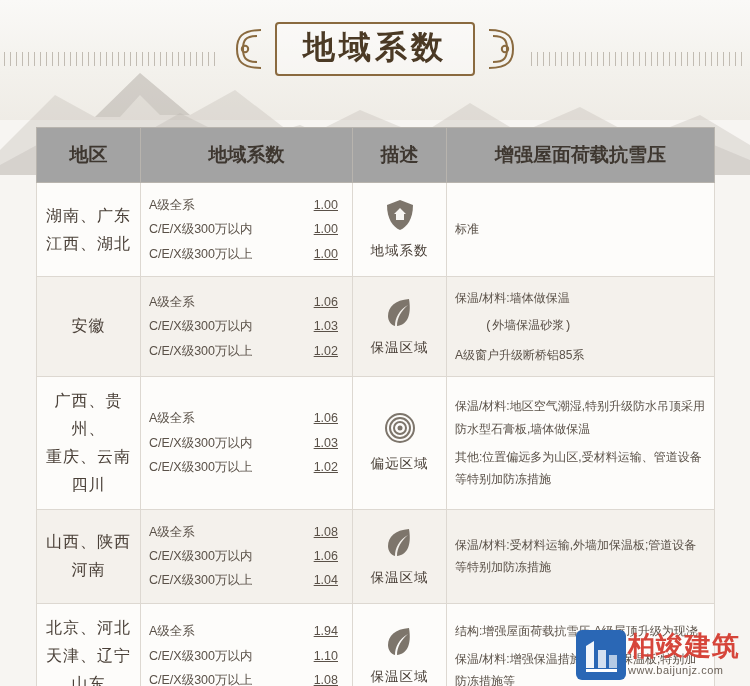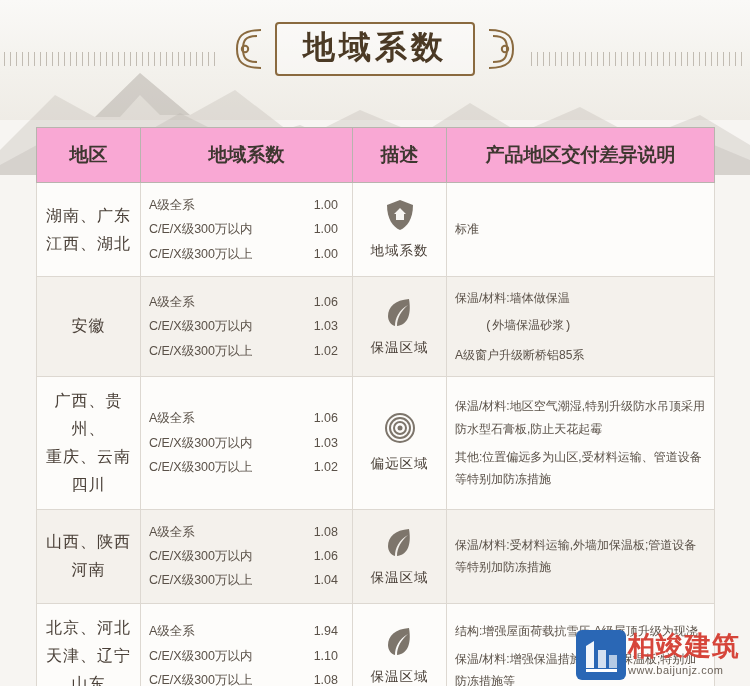--- a/index.html
+++ b/index.html
@@ -56,40 +56,40 @@
   }
   table{
     border-collapse:collapse;width:678px;table-layout:fixed;
     background:#fdfcfa;
   }
   col.c1{width:104px;}
   col.c2{width:212px;}
   col.c3{width:94px;}
   col.c4{width:268px;}
   thead th{
-    background:#f9a8d4;
+    background:#a3a3a3;
     border:1px solid #b8b4ae;
     font-size:19px;font-weight:bold;color:#3e3730;
     padding:14px 6px;
     font-family:"DejaVu Serif","Liberation Serif",serif;
   }
   tbody td{
     border:1px solid #ddd8d1;
     vertical-align:middle;
     padding:10px 8px;
   }
   tbody tr.alt td{background:#f4f1ec;}
   .region{
     font-size:16px;line-height:1.75;text-align:center;color:#4a4038;
     letter-spacing:1px;
   }
   .coef-list{font-size:12.5px;color:#5a5148;line-height:1.95;}
   .coef-row{display:flex;justify-content:space-between;align-items:flex-end;padding-right:6px;}
   .coef-row .name{white-space:nowrap;}
-  .coef-row .val{font-variant-numeric:tabular-nums;}
+  .coef-row .val{font-variant-numeric:tabular-nums;text-decoration:underline;}
   .desc-cell{text-align:center;}
   .desc-icon{display:block;margin:0 auto 6px;}
   .desc-label{font-size:13.5px;color:#4a4038;letter-spacing:1px;}
   .note{font-size:12px;line-height:1.85;color:#5a5148;}
   .note p{margin:0 0 6px;}
   .note p:last-child{margin-bottom:0;}
   .note .indent{padding-left:30px;font-family:Liberation Mono, monospace;}
   
   .logo{
     position:absolute;right:10px;bottom:4px;
@@ -152,21 +152,21 @@
         <col class="c1">
         <col class="c2">
         <col class="c3">
         <col class="c4">
       </colgroup>
     <thead>
       <tr>
         <th>地区</th>
         <th>地域系数</th>
         <th>描述</th>
-        <th>产品地区交付差异说明</th>
+        <th>增强屋面荷载抗雪压</th>
       </tr>
     </thead>
     <tbody>
 
       <tr>
         <td class="region">
           <div>湖南、广东</div>
           <div>江西、湖北</div>
         </td>
         <td>
@@ -263,21 +263,21 @@
                 <circle cx="16" cy="16" r="14"></circle>
                 <circle cx="16" cy="16" r="10"></circle>
                 <circle cx="16" cy="16" r="6"></circle>
               </g>
               <circle cx="16" cy="16" r="2.5" fill="#7d756b"></circle>
             </svg>
           </span>
           <span class="desc-label">偏远区域</span>
         </td>
         <td class="note">
-          <p>保温/材料:地区空气潮湿,特别升级防水吊顶采用防水型石膏板,防止天花起霉</p>
+          <p>保温/材料:地区空气潮湿,特别升级防水吊顶采用防水型石膏板,墙体做保温</p>
           <p>其他:位置偏远多为山区,受材料运输、管道设备等特别加防冻措施</p>
         </td>
       </tr>
 
       <tr class="alt">
         <td class="region">
           <div>山西、陕西</div>
           <div>河南</div>
         </td>
         <td>

